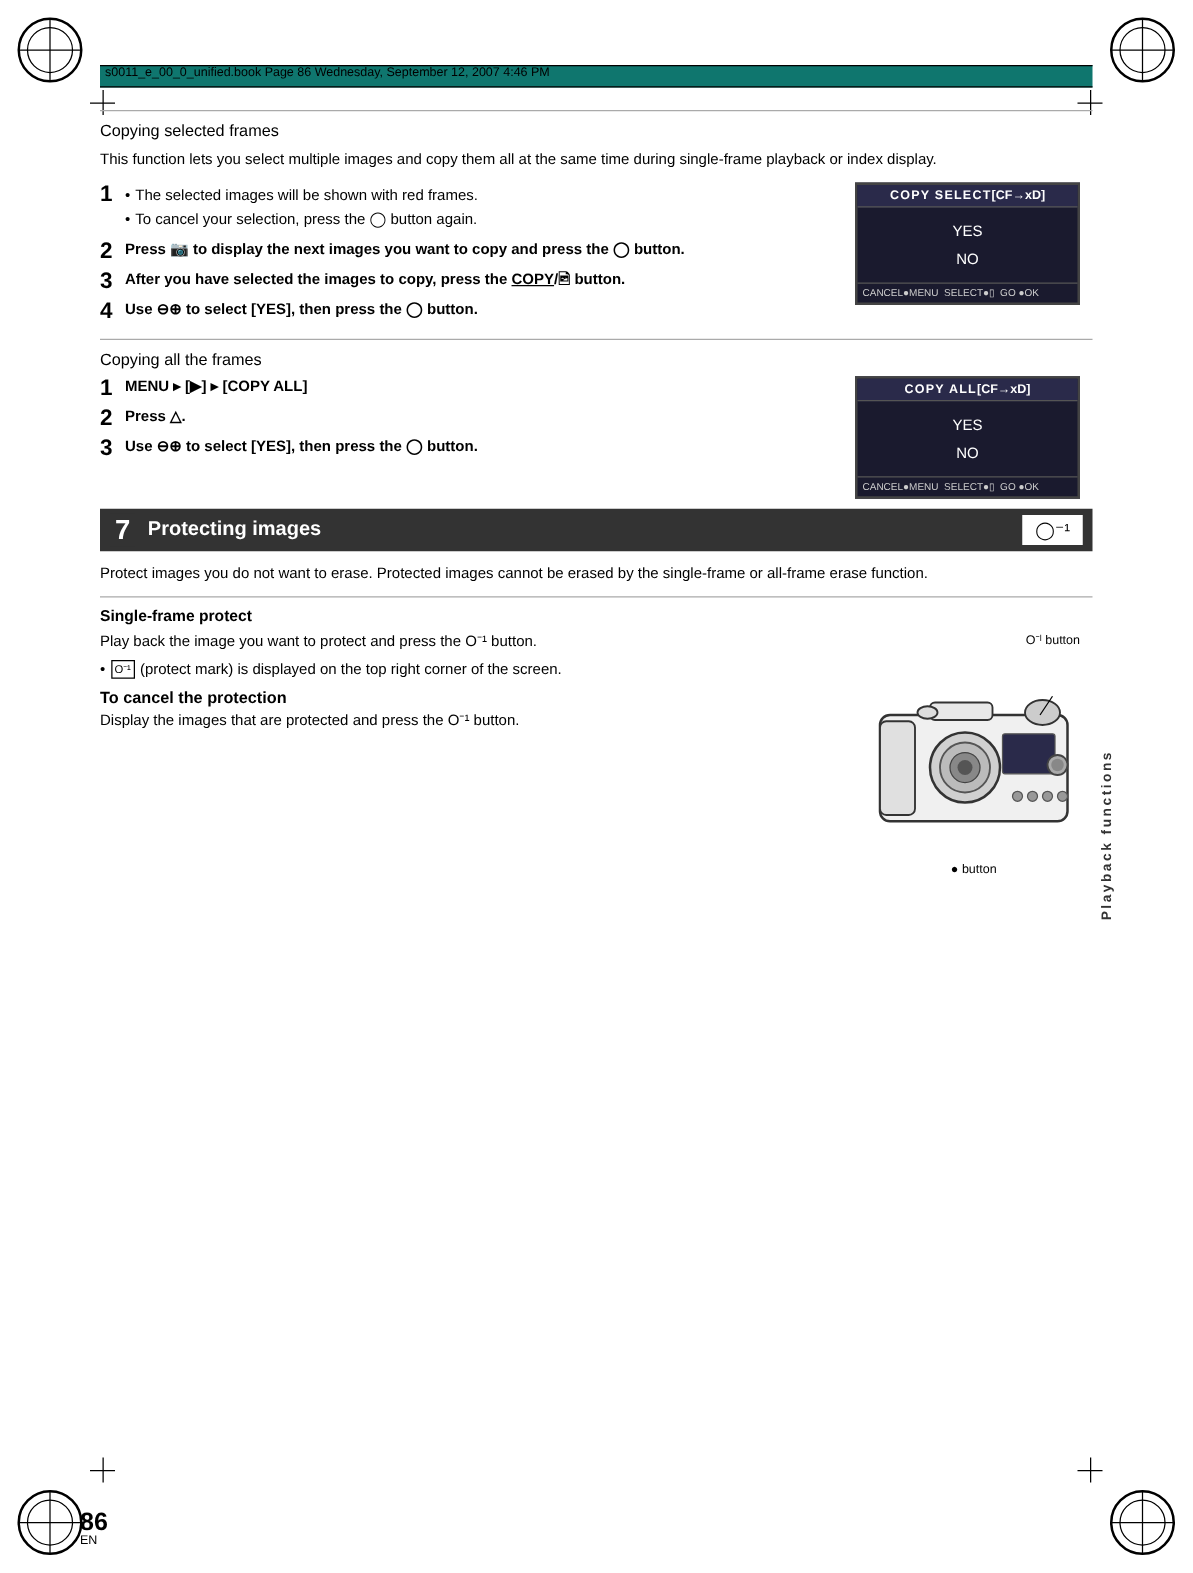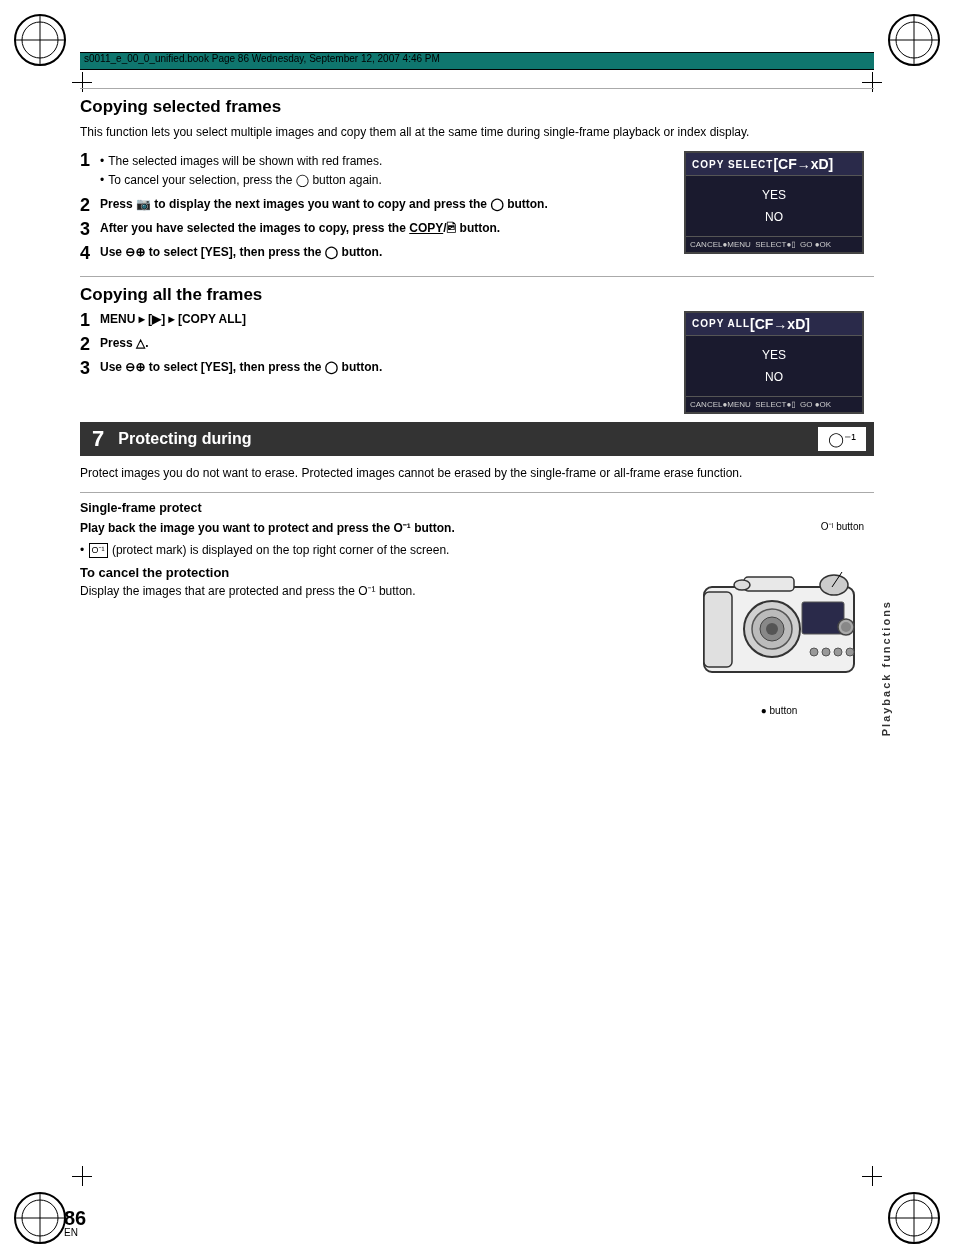--- a/index.html
+++ b/index.html
@@ -62,22 +62,22 @@
     .content {
       position: absolute;
       top: 80px;
       left: 80px;
       right: 80px;
       bottom: 80px;
     }
 
     
     .section-heading {
-      font-weight: bold;
-      font-size: 17px;
+      font-weight: normal;
+      font-size: 13px;
       margin-bottom: 6px;
       margin-top: 8px;
     }
 
     .section-intro {
       font-size: 12px;
       margin-bottom: 10px;
       line-height: 1.5;
     }
 
@@ -133,30 +133,30 @@
     .camera-screen {
       background: #1a1a2e;
       color: #fff;
       border: 2px solid #444;
       padding: 0;
       width: 180px;
     }
     .screen-title-bar {
       background: #2a2a4a;
       display: flex;
-      justify-content: flex-start;
+      justify-content: center;
       align-items: center;
       padding: 3px 6px;
       font-size: 10px;
       font-weight: bold;
       color: #fff;
       border-bottom: 1px solid #555;
     }
     .screen-title-bar .title { letter-spacing: 1px; }
-    .screen-title-bar .subtitle { font-size: 14px; }
+    .screen-title-bar .subtitle { font-size: 10px; }
     .screen-body {
       padding: 8px 0;
     }
     .screen-option {
       display: flex;
       justify-content: center;
       align-items: center;
       padding: 4px 0;
       font-size: 12px;
       color: #fff;
@@ -254,21 +254,21 @@
       position: absolute;
       right: 62px;
       top: 600px;
       writing-mode: vertical-rl;
       transform: rotate(180deg);
       font-size: 11px;
       font-weight: bold;
       color: #333;
       letter-spacing: 2px;
     }
-    .bold { font-weight: bold; }
+    .bold { font-weight: normal; }
 
     
     .prot-icon {
       display: inline-block;
       border: 1px solid #000;
       font-size: 9px;
       padding: 0 2px;
       margin: 0 1px;
       vertical-align: middle;
     }
@@ -409,21 +409,21 @@
         </div>
         <div class="screen-footer">
           <span>CANCEL●MENU&nbsp; SELECT●▯&nbsp; GO ●OK</span>
         </div>
       </div>
     </div>
   </div>
 
   <div class="section7-header">
     <span class="section7-num">7</span>
-    <span class="section7-title">Protecting during</span>
+    <span class="section7-title">Protecting images</span>
     <span class="section7-icon">◯⁻¹</span>
   </div>
 
   <div class="section-intro">Protect images you do not want to erase. Protected images cannot be erased by the single-frame or all-frame erase function.</div>
 
   <hr class="thin">
   <div class="sub-heading">Single-frame protect</div>
 
   <div class="two-col">
     <div class="steps-col">

